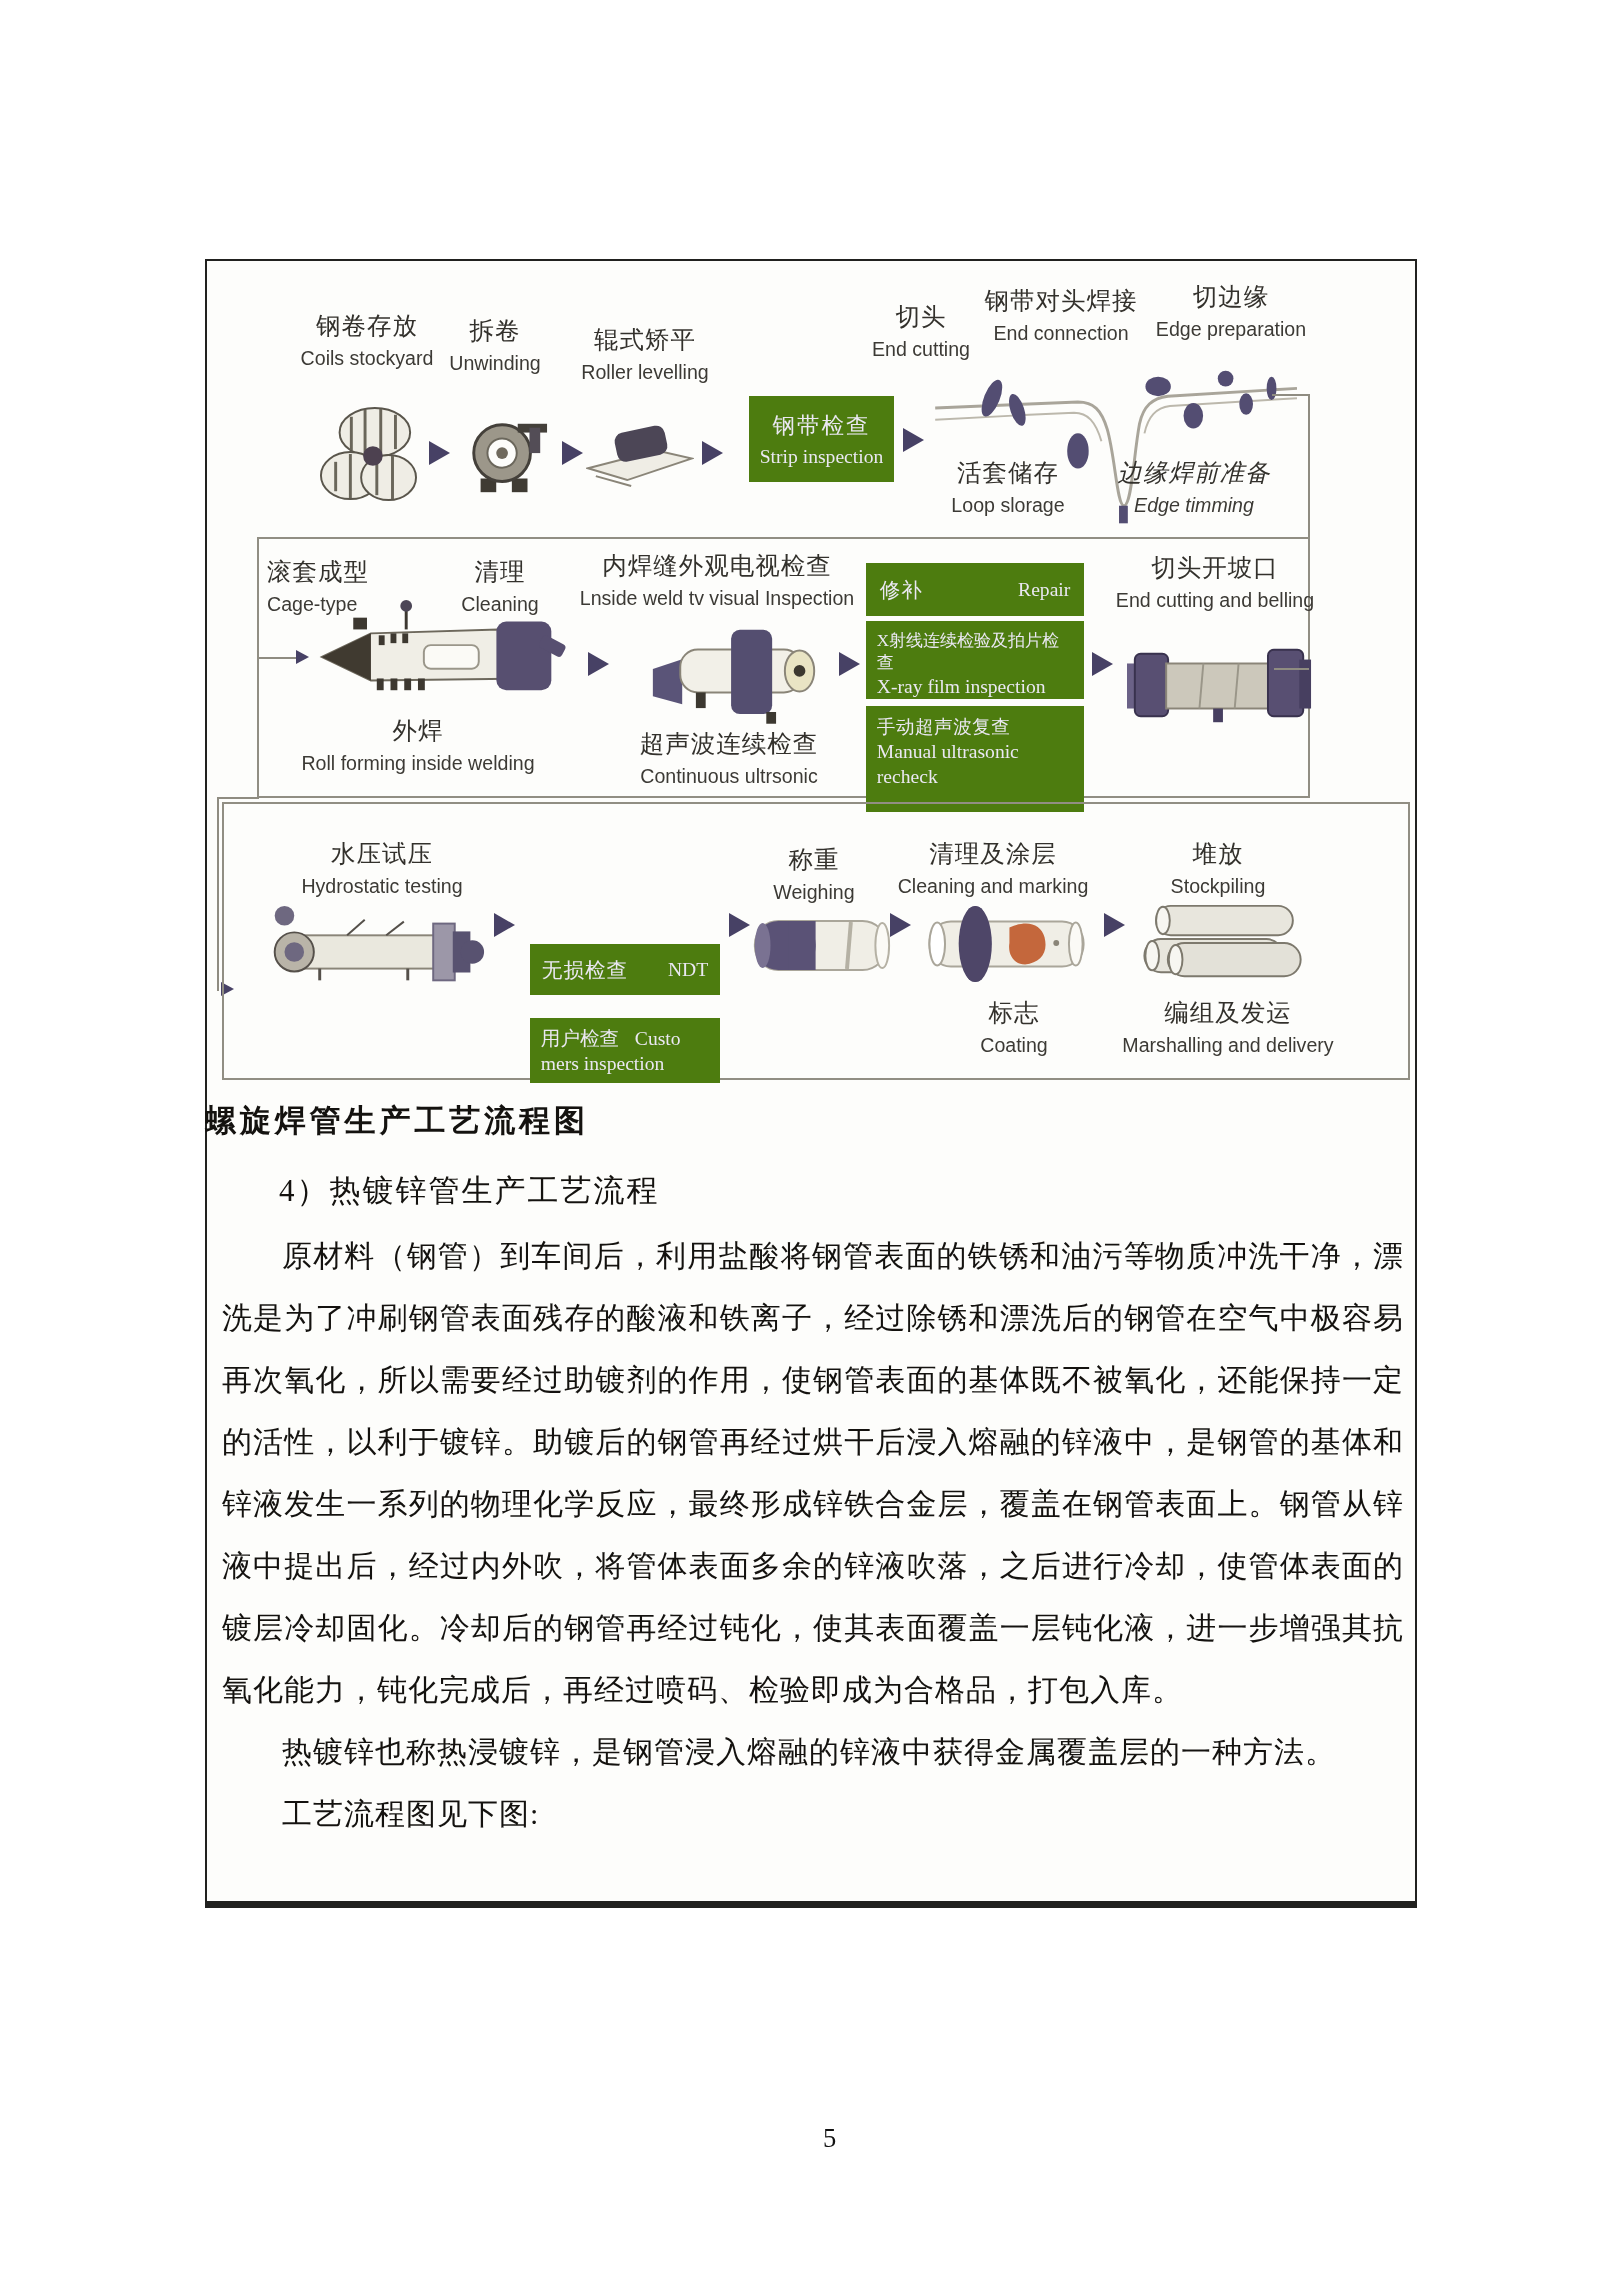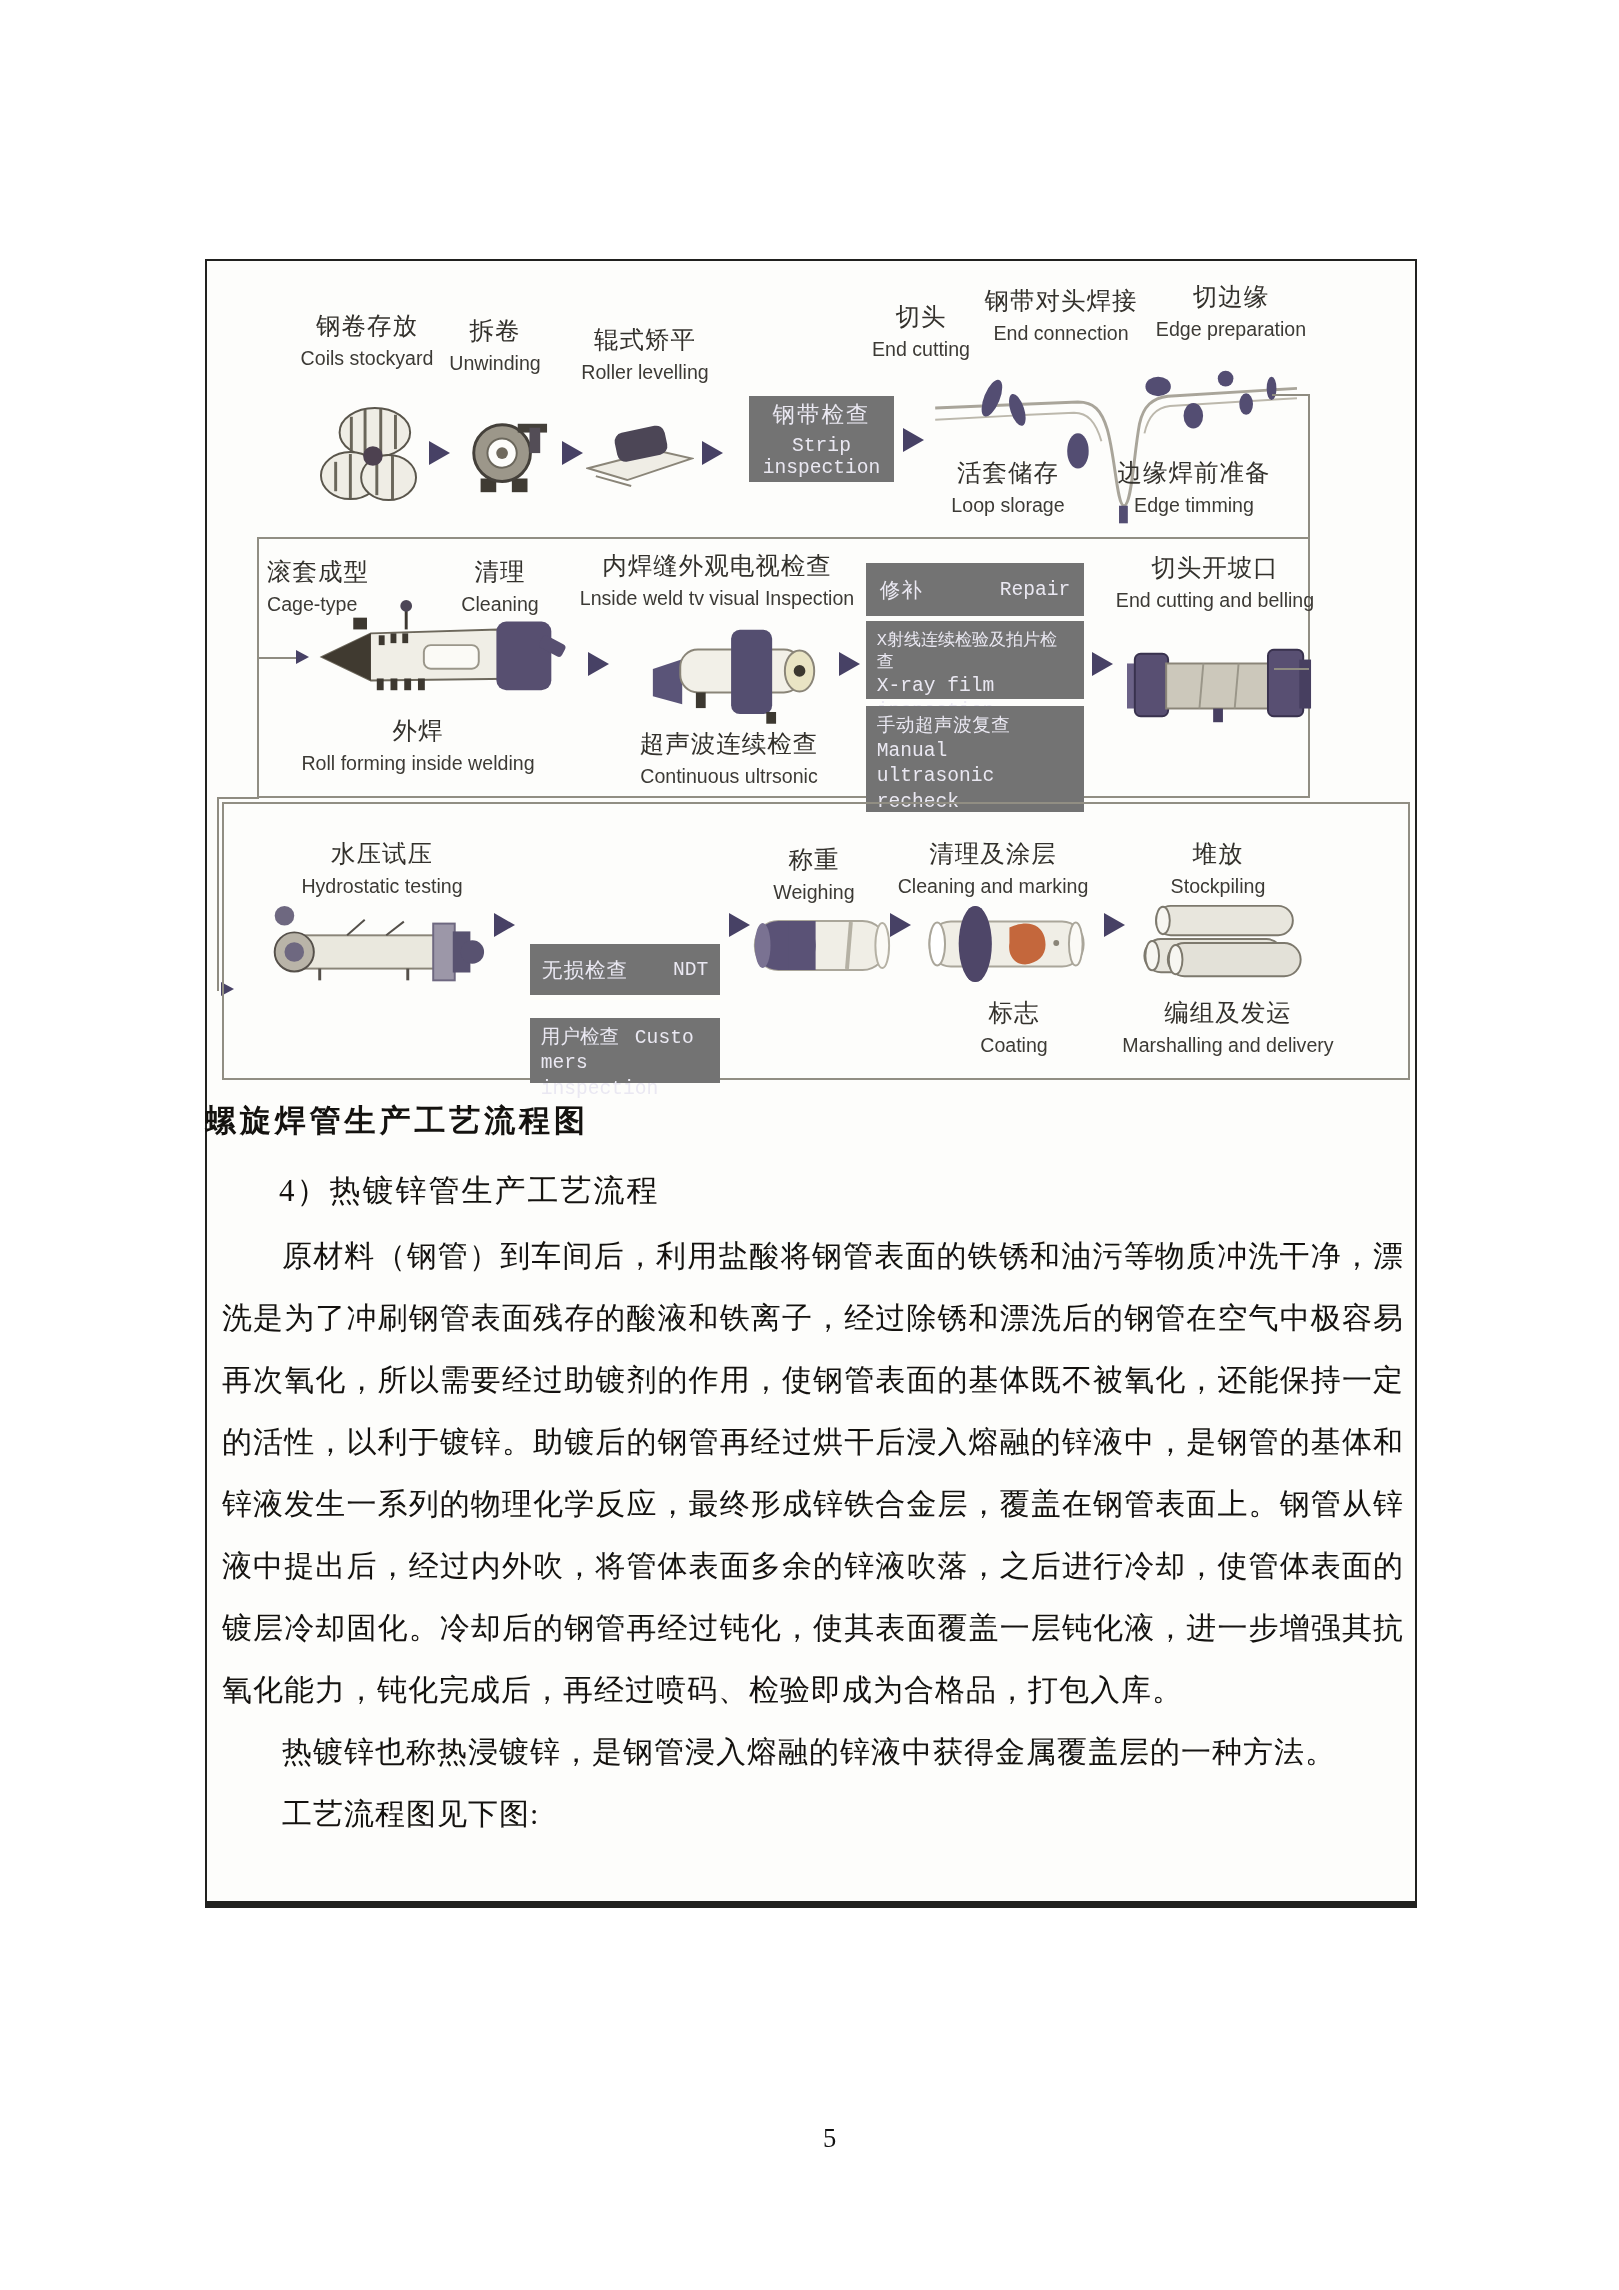--- a/index.html
+++ b/index.html
@@ -22,22 +22,22 @@
   .lbl .cn { display:block; font-size:24.5px; letter-spacing:1px; white-space:nowrap; }
   .lbl .en { display:block; font-size:19.6px; margin-top:4.9px; white-space:nowrap; color:#3c3a35; }
 
   
   .arr { position:absolute; width:0; height:0;
          border-top:12.7px solid transparent; border-bottom:12.7px solid transparent;
          border-left:21.6px solid #474165; }
   .arr.sm { border-top-width:7.8px; border-bottom-width:7.8px; border-left-width:13.7px; }
 
   
-  .pbox { position:absolute; background:#737373; color:#eae8f2;
-          font-family:Liberation Mono, monospace; }
+  .pbox { position:absolute; background:#4d7c0f; color:#eae8f2;
+          font-family:Liberation Serif, serif; }
   .pb-center { display:flex; flex-direction:column; justify-content:center; align-items:center; text-align:center; }
   .pb-center .cn { font-size:22.5px; letter-spacing:2px; }
   .pb-center .en { font-size:19.6px; margin-top:5.9px; }
   .pb-flex { display:flex; justify-content:space-between; align-items:center; padding:0 13.7px; }
   .pb-flex .cn { font-size:20.6px; letter-spacing:1px; }
   .pb-flex .en { font-size:19.6px; }
   .pb-multi { padding:8.8px 10.8px; line-height:1.3; }
   .pb-multi .cn { display:block; font-size:18.6px; letter-spacing:0.5px; }
   .pb-multi .cn.tight { font-size:17px; letter-spacing:0; }
   .pb-multi .en { display:block; font-size:19.6px; }
@@ -149,21 +149,21 @@
       <ellipse cx="322" cy="44" rx="7" ry="11" fill="#534d72"></ellipse>
       <ellipse cx="348" cy="28" rx="5" ry="12" fill="#534d72"></ellipse>
       <rect x="192" y="148" width="9" height="18" fill="#534d72"></rect>
     </svg>
   </div>
 
   <div class="lbl" style="left:1008px; top:456px;">
     <span class="cn">活套储存</span>
     <span class="en">Loop slorage</span>
   </div>
-  <div class="lbl" style="left:1194px; top:456px;">
+  <div class="lbl" style="left:1194px; top:456px;font-style:italic;">
     <span class="cn">边缘焊前准备</span>
     <span class="en">Edge timming</span>
   </div>
 
   <div class="cline" style="left:1272px; top:394px; width:37px; height:2px;"></div>
   <div class="cline" style="left:1308px; top:394px; width:2px; height:145px;"></div>
 
   <div class="box" style="left:257px; top:537px; width:1053px; height:261px;"></div>
 
   <div class="lbl lbl-left" style="left:267px; top:555px;">

